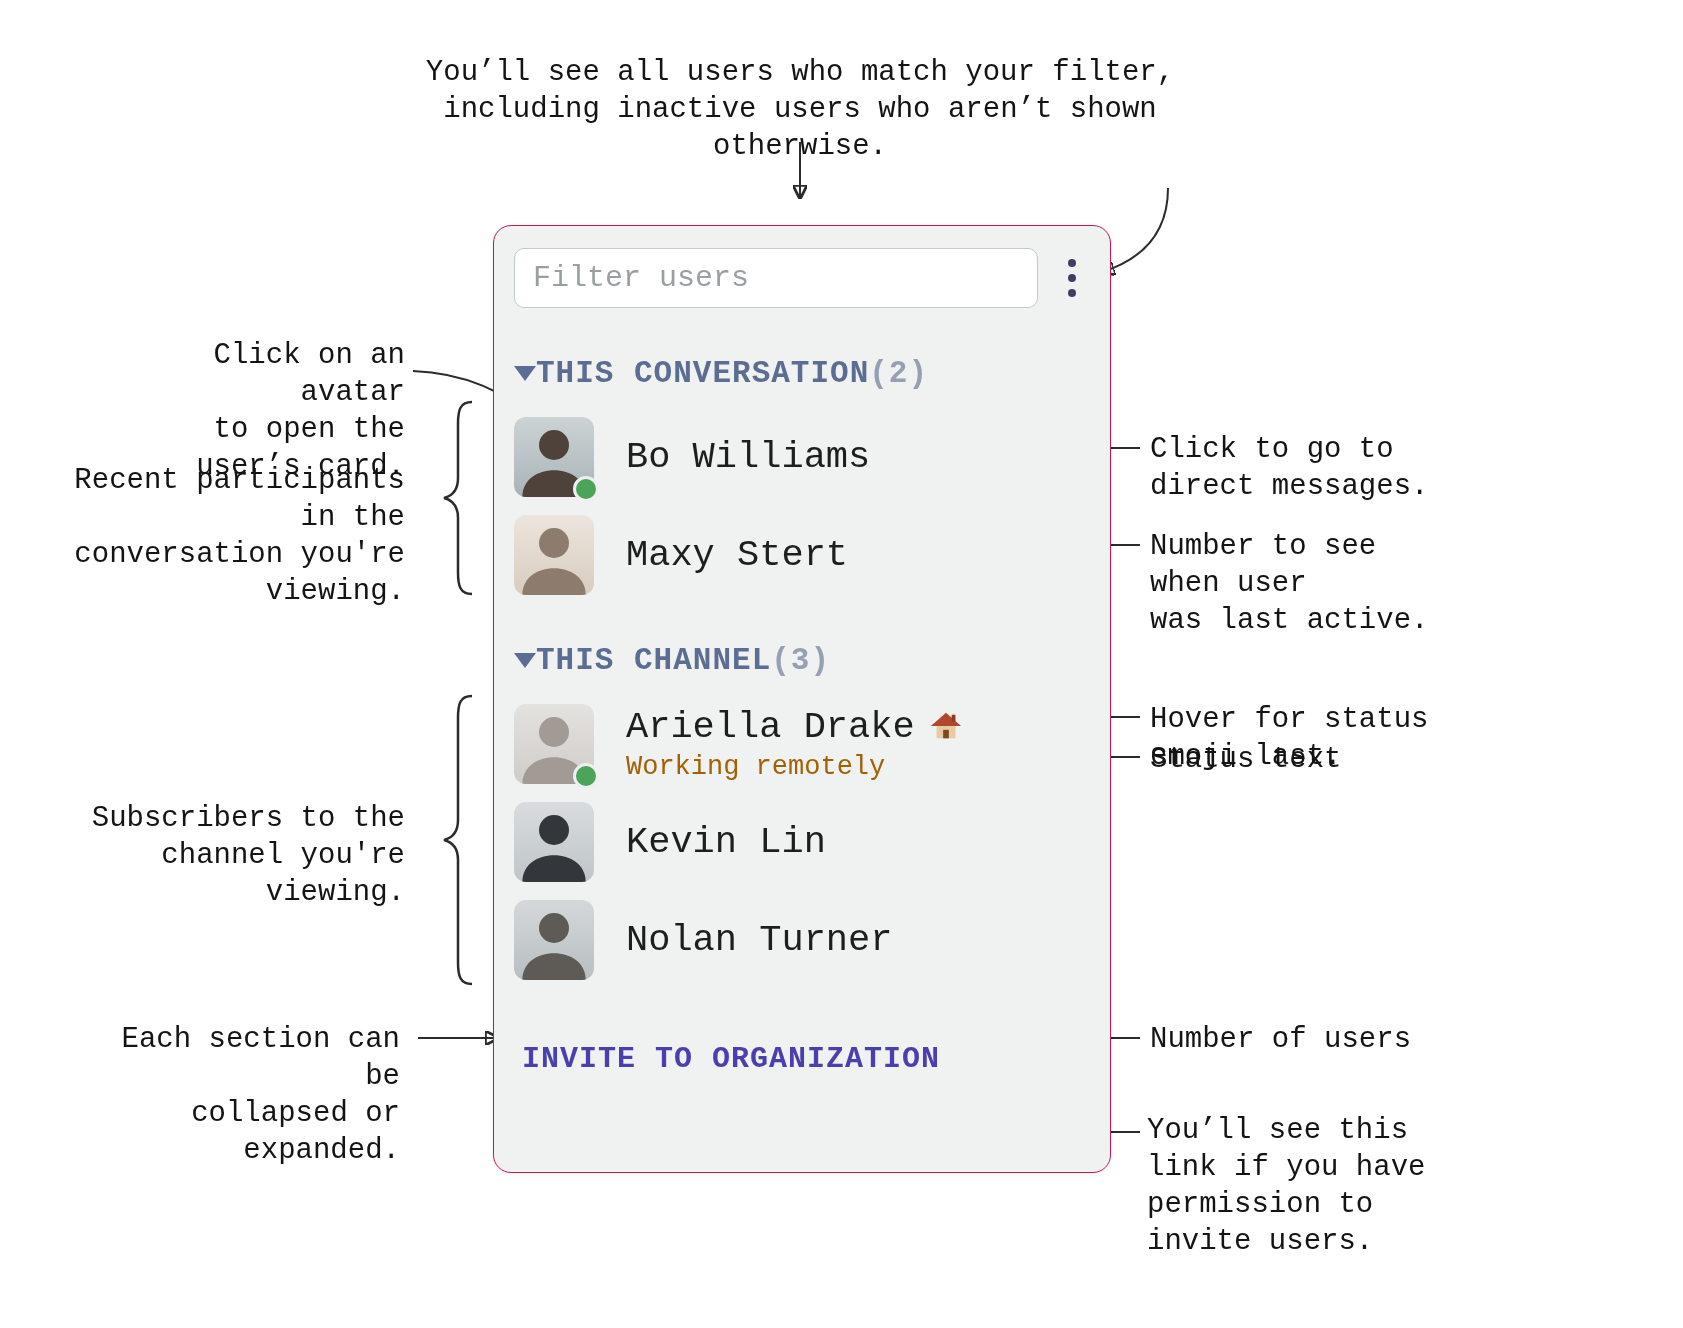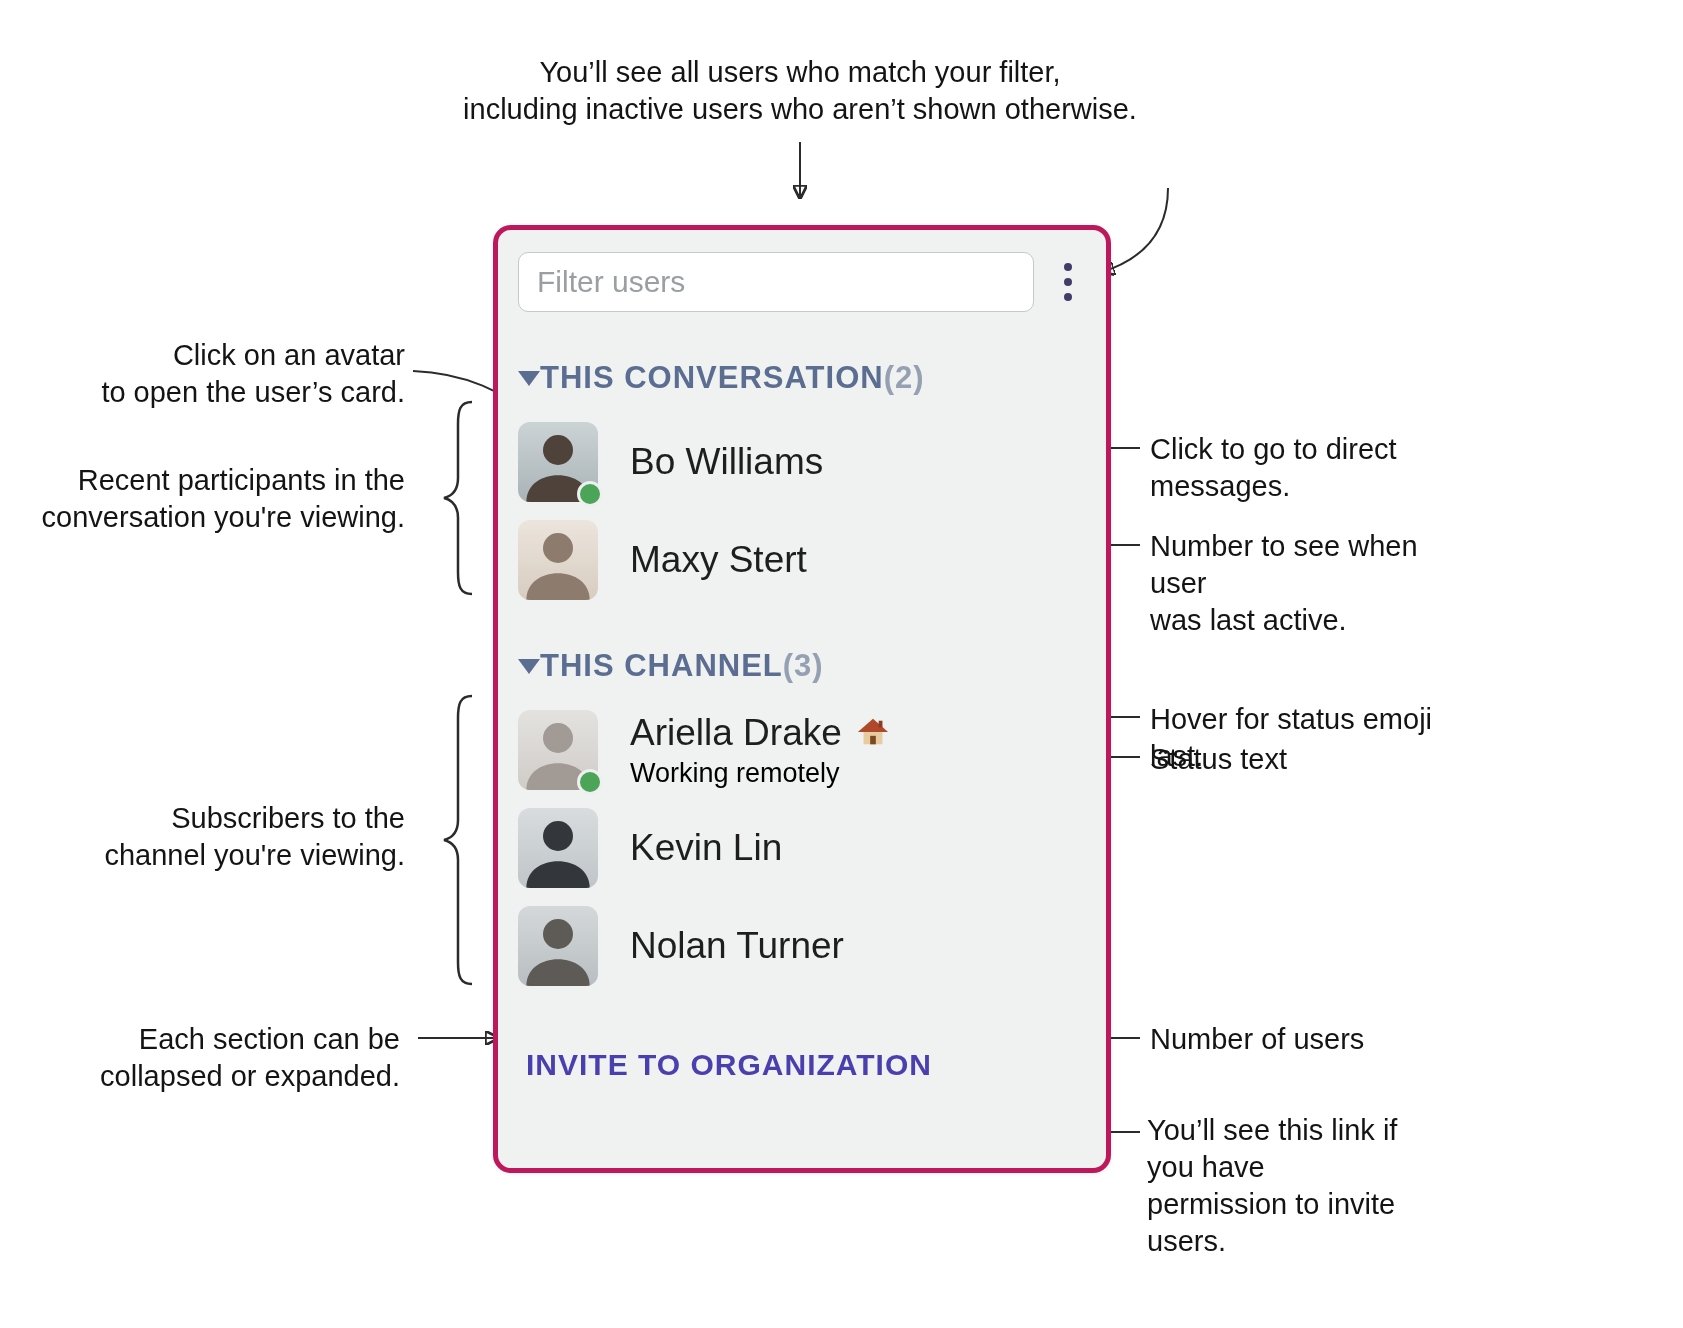--- a/index.html
+++ b/index.html
@@ -1,18 +1,18 @@
 <!DOCTYPE html>
 <html><head>
 <meta charset="utf-8">
 <style>
   * { margin:0; padding:0; box-sizing:border-box; }
   html,body { background:#ffffff; }
   body { font-family:"Liberation Sans","DejaVu Sans",sans-serif; color:#141414; }
-  .page { position:relative; width:1448px; height:1328px; background:#ffffff; overflow:hidden; }
+  .page { position:relative; width:1448px; height:1328px; background:#ffffff; overflow:hidden;font-family:Liberation Mono, monospace; }
 
   
   svg.lines { position:absolute; left:0; top:0; width:1683px; height:1328px; pointer-events:none; }
   svg.lines path { stroke:#2b2b2b; stroke-width:2; fill:none; }
   svg.lines path.brace { stroke-width:2.5; }
 
   
   .note { position:absolute; font-size:29px; line-height:1.28; color:#141414; white-space:pre-line; }
   .n-top      { left:410px;  top:54px;   width:780px; text-align:center; }
   .n-configure{ left:1150px; top:146px; }
@@ -22,21 +22,21 @@
   .n-last     { left:1150px; top:528px; }
   .n-emoji    { left:1150px; top:701px; }
   .n-status   { left:1150px; top:741px; }
   .n-subs     { left:60px;   top:800px;  width:345px; text-align:right; }
   .n-collapse { left:70px;   top:1021px; width:330px; text-align:right; }
   .n-count    { left:1150px; top:1021px; }
   .n-invite   { left:1107px; top:1112px;margin-left:40px; }
 
   
   .panel { position:absolute; left:493px; top:225px; width:618px; height:948px;
-           background:#f0f1f1; border:5px solid #be185d; border-radius:18px;
+           background:#f0f1f1; border:1px solid #be185d; border-radius:18px;
            box-shadow:0 1px 4px rgba(0,0,0,.07); padding:22px 20px; }
 
   .filter-row { display:flex; align-items:center; gap:16px; }
   .filter-input { flex:1; height:60px; background:#ffffff; border:1px solid #c6c9c9; border-radius:10px;
                   font-size:30px; padding:0 18px; color:#333; font-family:inherit; outline:none; }
   .filter-input::placeholder { color:#9aa0a2; }
   .kebab { width:36px; height:60px; display:flex; flex-direction:column; align-items:center;
            justify-content:center; gap:7px; cursor:pointer; }
   .kebab .dot { width:8px; height:8px; border-radius:50%; background:#413d68; }
 
@@ -58,21 +58,21 @@
   .av-ariella svg.photo { background:linear-gradient(180deg,#e4e2df,#cfccc8); color:#a29a94; }
   .av-kevin   svg.photo { background:linear-gradient(180deg,#d8dcde,#bfc5c8); color:#33373c; }
   .av-nolan   svg.photo { background:linear-gradient(180deg,#d4d8da,#b8bec1); color:#5e5a56; }
   .online-dot { position:absolute; right:-5px; bottom:-5px; width:26px; height:26px; border-radius:50%;
                 background:#4ba457; border:3px solid #eef0f0; }
 
   .user-name { font-size:37px; color:#1e1e1e; cursor:pointer; }
   .user-meta { display:flex; flex-direction:column; justify-content:center; }
   .name-line { display:flex; align-items:center; gap:14px; }
   .emoji-icon svg { display:block; }
-  .status-text { font-size:27px; color:#000000; margin-top:4px; }
+  .status-text { font-size:27px; color:#a16207; margin-top:4px; }
 
   .invite-link { margin-top:62px; font-size:30px; font-weight:bold; letter-spacing:1px;
                  color:#4a3fae; cursor:pointer; padding-left:8px; }
 </style>
 </head>
 <body>
 
 <div class="page">
 
   <svg class="lines" viewBox="0 0 1683 1328" xmlns="http://www.w3.org/2000/svg">

